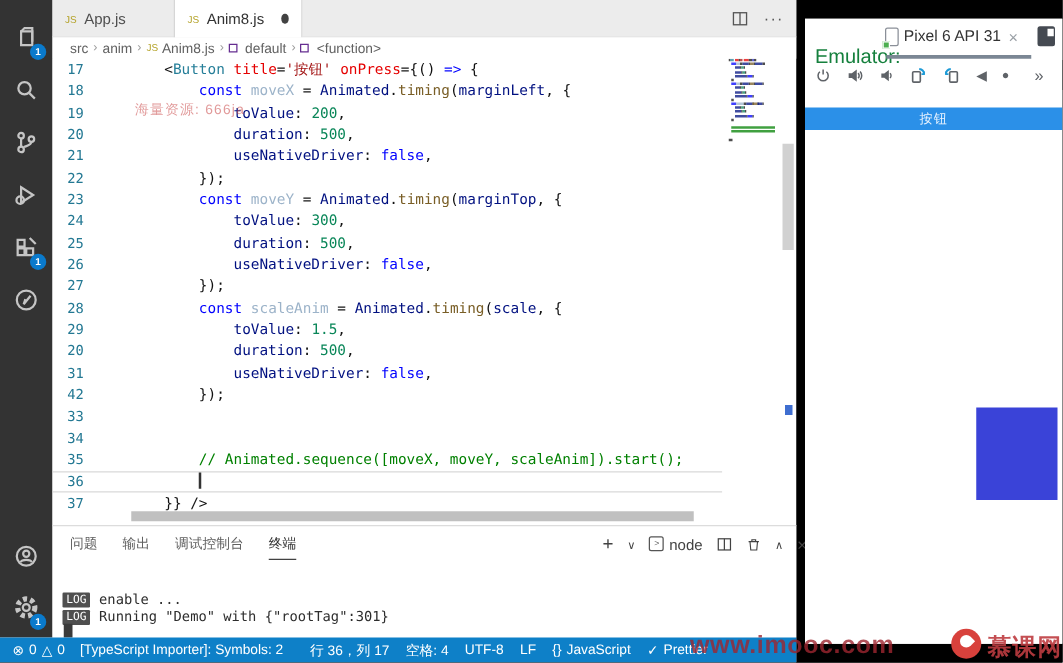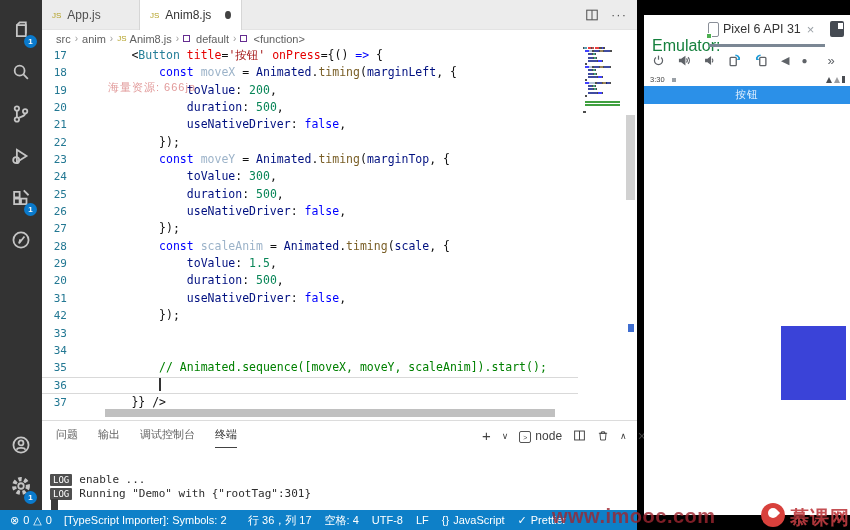--- a/index.html
+++ b/index.html
@@ -59,21 +59,21 @@
   #vscroll { position:absolute; left:626px; top:115px; width:9px; height:85px; background:#b9b9b9; opacity:.65; }
   #ov-mark { position:absolute; left:628px; top:324px; width:6px; height:8px; background:#3f6ed0; }
   #hscroll { position:absolute; left:105px; top:409px; width:450px; height:8px; background:#b5b5b5; opacity:.85; }
 
   
   #panel { position:absolute; left:42px; top:420px; width:595px; height:90px; background:#fff; border-top:1px solid #dcdcdc; }
   .panel-tabs { position:absolute; left:14px; top:6px; display:flex; gap:20px; font-size:11px; color:#616161; }
   .panel-tab { padding-bottom:5px; }
   .panel-tab.active { color:#333; border-bottom:1px solid #424242; }
   .panel-actions { position:absolute; left:440px; top:6px; display:flex; gap:11px; align-items:center; color:#424242; font-size:12px; }
-  .node-box { display:flex; align-items:flex-end; gap:4px; }
+  .node-box { display:flex; align-items:flex-start; gap:4px; }
   .node-ico { width:12px; height:12px; border:1px solid #555; border-radius:2px; font-size:7px; line-height:11px; text-align:center; color:#555; }
   .term-line { position:absolute; left:8px; display:flex; gap:7px; font-family:"DejaVu Sans Mono", monospace; font-size:11px; color:#2d2d2d; align-items:center; }
   .log-badge { background:#4f4f4f; color:#fff; font-size:9px; padding:0 3px; line-height:12px; border-radius:1px; }
   #term-cursor { position:absolute; left:9px; top:78px; width:7px; height:11px; background:#3a3a3a; }
 
   
   #statusbar { position:absolute; left:0; top:510px; width:637px; height:20px; background:#0e80c8; color:#fff; font-size:11px; }
   #sb-left { position:absolute; left:10px; top:0; height:20px; display:flex; gap:12px; align-items:center; }
   #sb-right { position:absolute; left:248px; top:0; height:20px; display:flex; gap:13px; align-items:center; }
   .sb-item { display:flex; gap:4px; align-items:center; white-space:nowrap; }
@@ -378,29 +378,20 @@
             <path d="M7 2.5A5 5 0 0 0 2.5 7" style="stroke:#1e9bd7;stroke-width:1.8"></path>
             <path d="M2.5 4.8v2.4h2.4" style="stroke:#1e9bd7;stroke-width:1.4"></path>
           </svg>
       </span>
       <span class="tb-glyph" style="font-size:11px">◀</span>
       <span class="tb-glyph" style="font-size:10px">●</span>
       <span class="tb-glyph" style="margin-left:8px;font-size:13px">»</span>
     </div>
 
     <div id="screen">
-      <div id="droid-status">
-        <span id="droid-time">3:30</span>
-        <span id="droid-note"></span>
-        <span class="dr-icons">
-          <span class="tri"></span>
-          <span class="tri" style="opacity:.55"></span>
-          <span class="batt"></span>
-        </span>
-      </div>
       <div id="rn-button">按钮</div>
       <div id="anim-square"></div>
     </div>
   </div>
 
   <div id="imooc">
     <span id="imooc-url">www.imooc.com</span>
     <span id="imooc-logo">
         <span class="flame"></span>
       </span>

